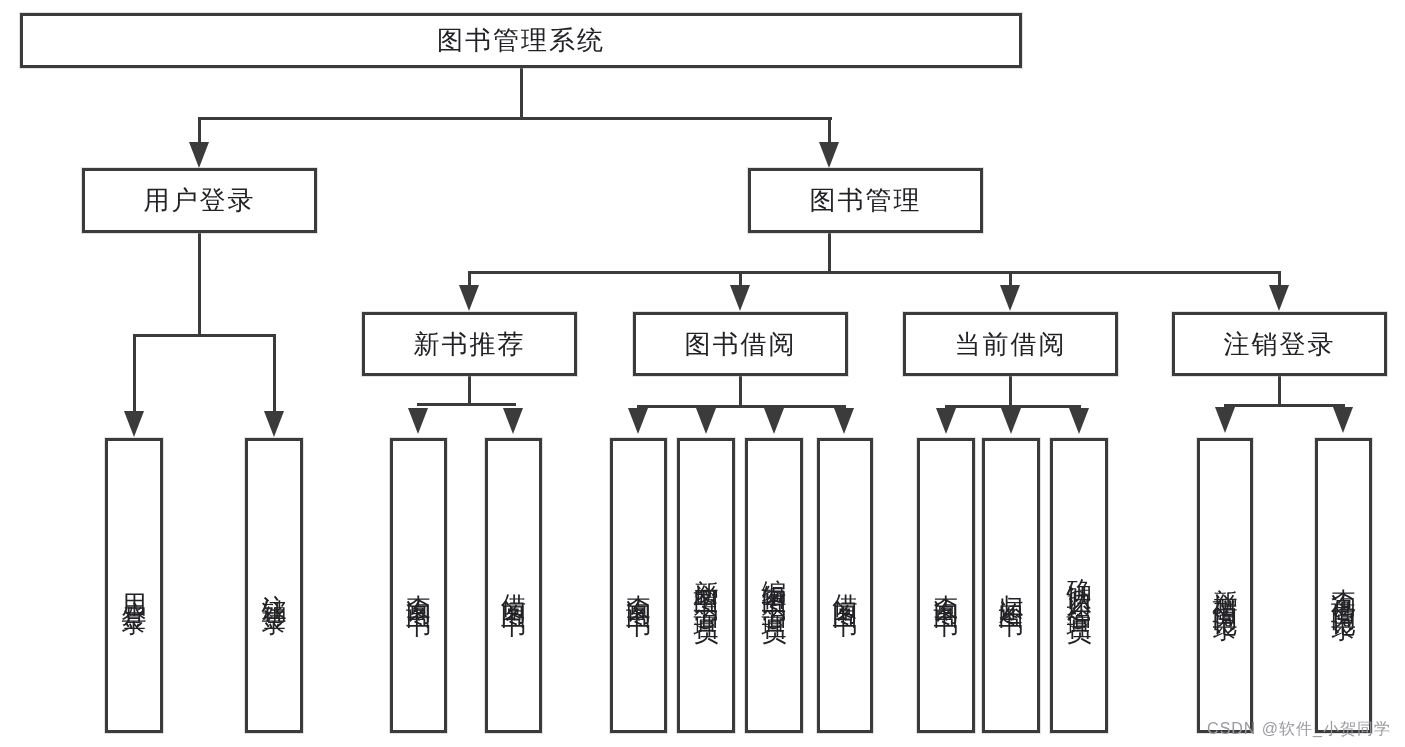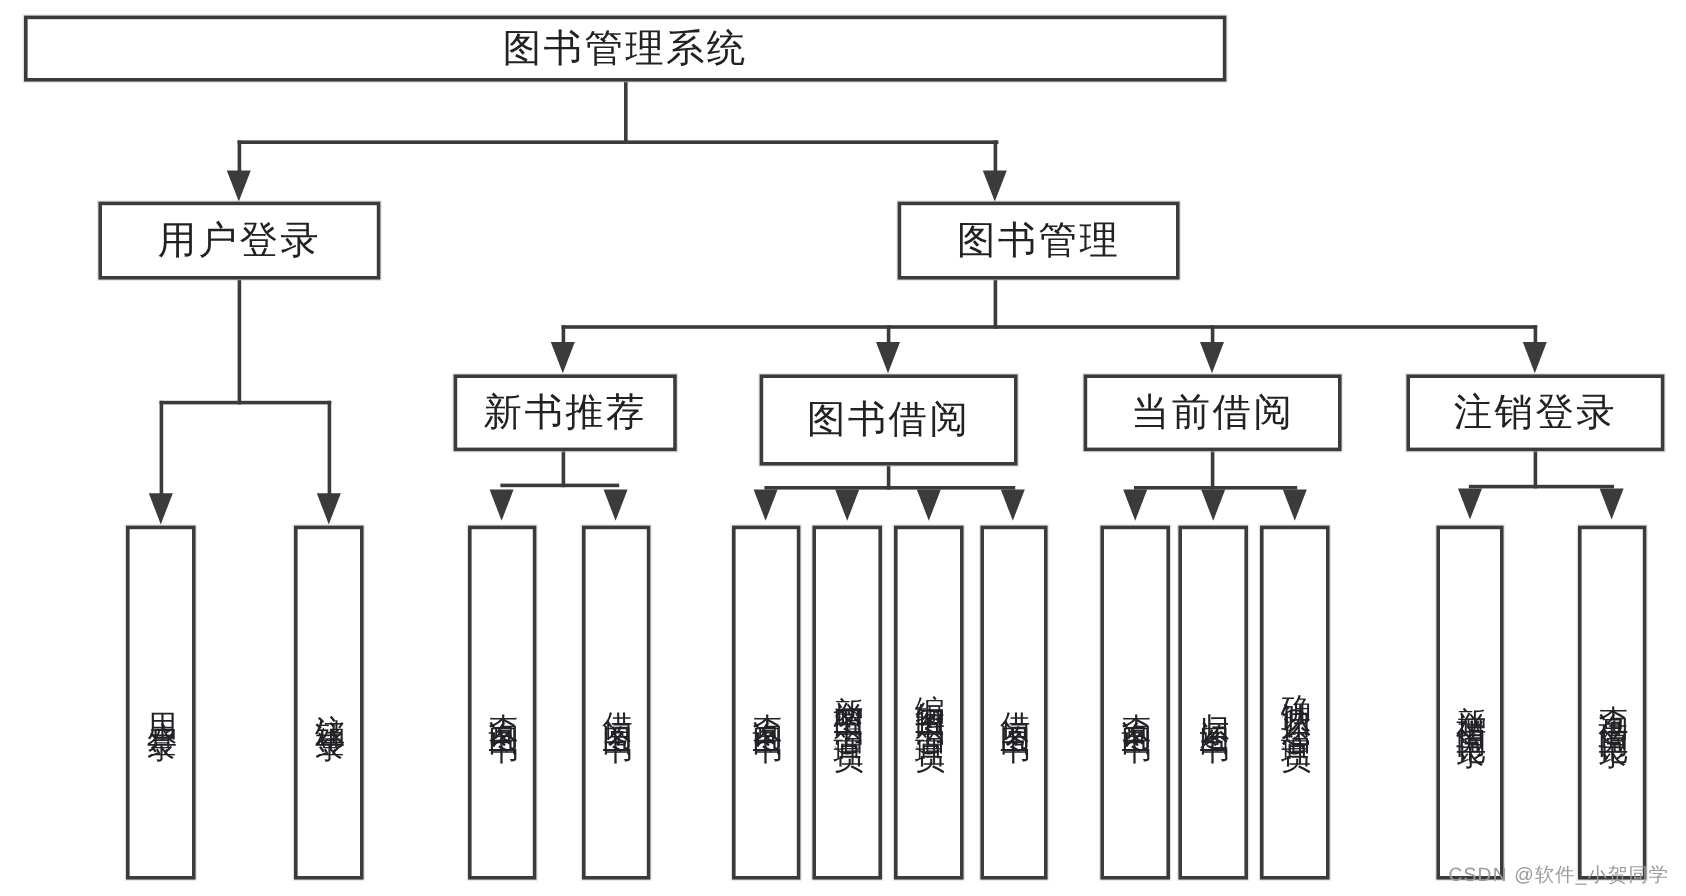--- a/index.html
+++ b/index.html
@@ -16,21 +16,21 @@
     box-sizing: border-box;
     border: 3px solid var(--line, #3b3b3b);
     background: #ffffff;
     display: flex;
     align-items: center;
     justify-content: center;
     color: var(--text, #222226);
     box-shadow: 0 0 0 1px rgba(170,170,170,0.35);
   }
   .node.horizontal span {
-    font-size: 32px;
+    font-size: 26px;
     letter-spacing: 2px;
     white-space: nowrap;
   }
   .node.vertical span {
     writing-mode: vertical-rl;
     text-orientation: mixed;
     font-size: 25px;
     letter-spacing: 6px;
     line-height: 1;
   }
@@ -106,24 +106,24 @@
   <div>
       <div class="node horizontal" style="left: 20px; top: 13px; width: 1002px; height: 55px;">
         <span>图书管理系统</span>
       </div>
       <div class="node horizontal" style="left: 82px; top: 168px; width: 235px; height: 65px;">
         <span>用户登录</span>
       </div>
       <div class="node horizontal" style="left: 748px; top: 168px; width: 235px; height: 65px;">
         <span>图书管理</span>
       </div>
-      <div class="node horizontal" style="left: 378px; top: 312px; width: 186px; height: 64px;">
+      <div class="node horizontal" style="left: 362px; top: 312px; width: 215px; height: 64px;">
         <span>新书推荐</span>
       </div>
-      <div class="node horizontal" style="left: 633px; top: 312px; width: 215px; height: 76px;">
+      <div class="node horizontal" style="left: 633px; top: 312px; width: 215px; height: 64px;">
         <span>图书借阅</span>
       </div>
       <div class="node horizontal" style="left: 903px; top: 312px; width: 215px; height: 64px;">
         <span>当前借阅</span>
       </div>
       <div class="node horizontal" style="left: 1172px; top: 312px; width: 215px; height: 64px;">
         <span>注销登录</span>
       </div>
       <div class="node vertical" style="left: 105px; top: 438px; width: 58px; height: 295px;">
         <span>用户登录</span>

